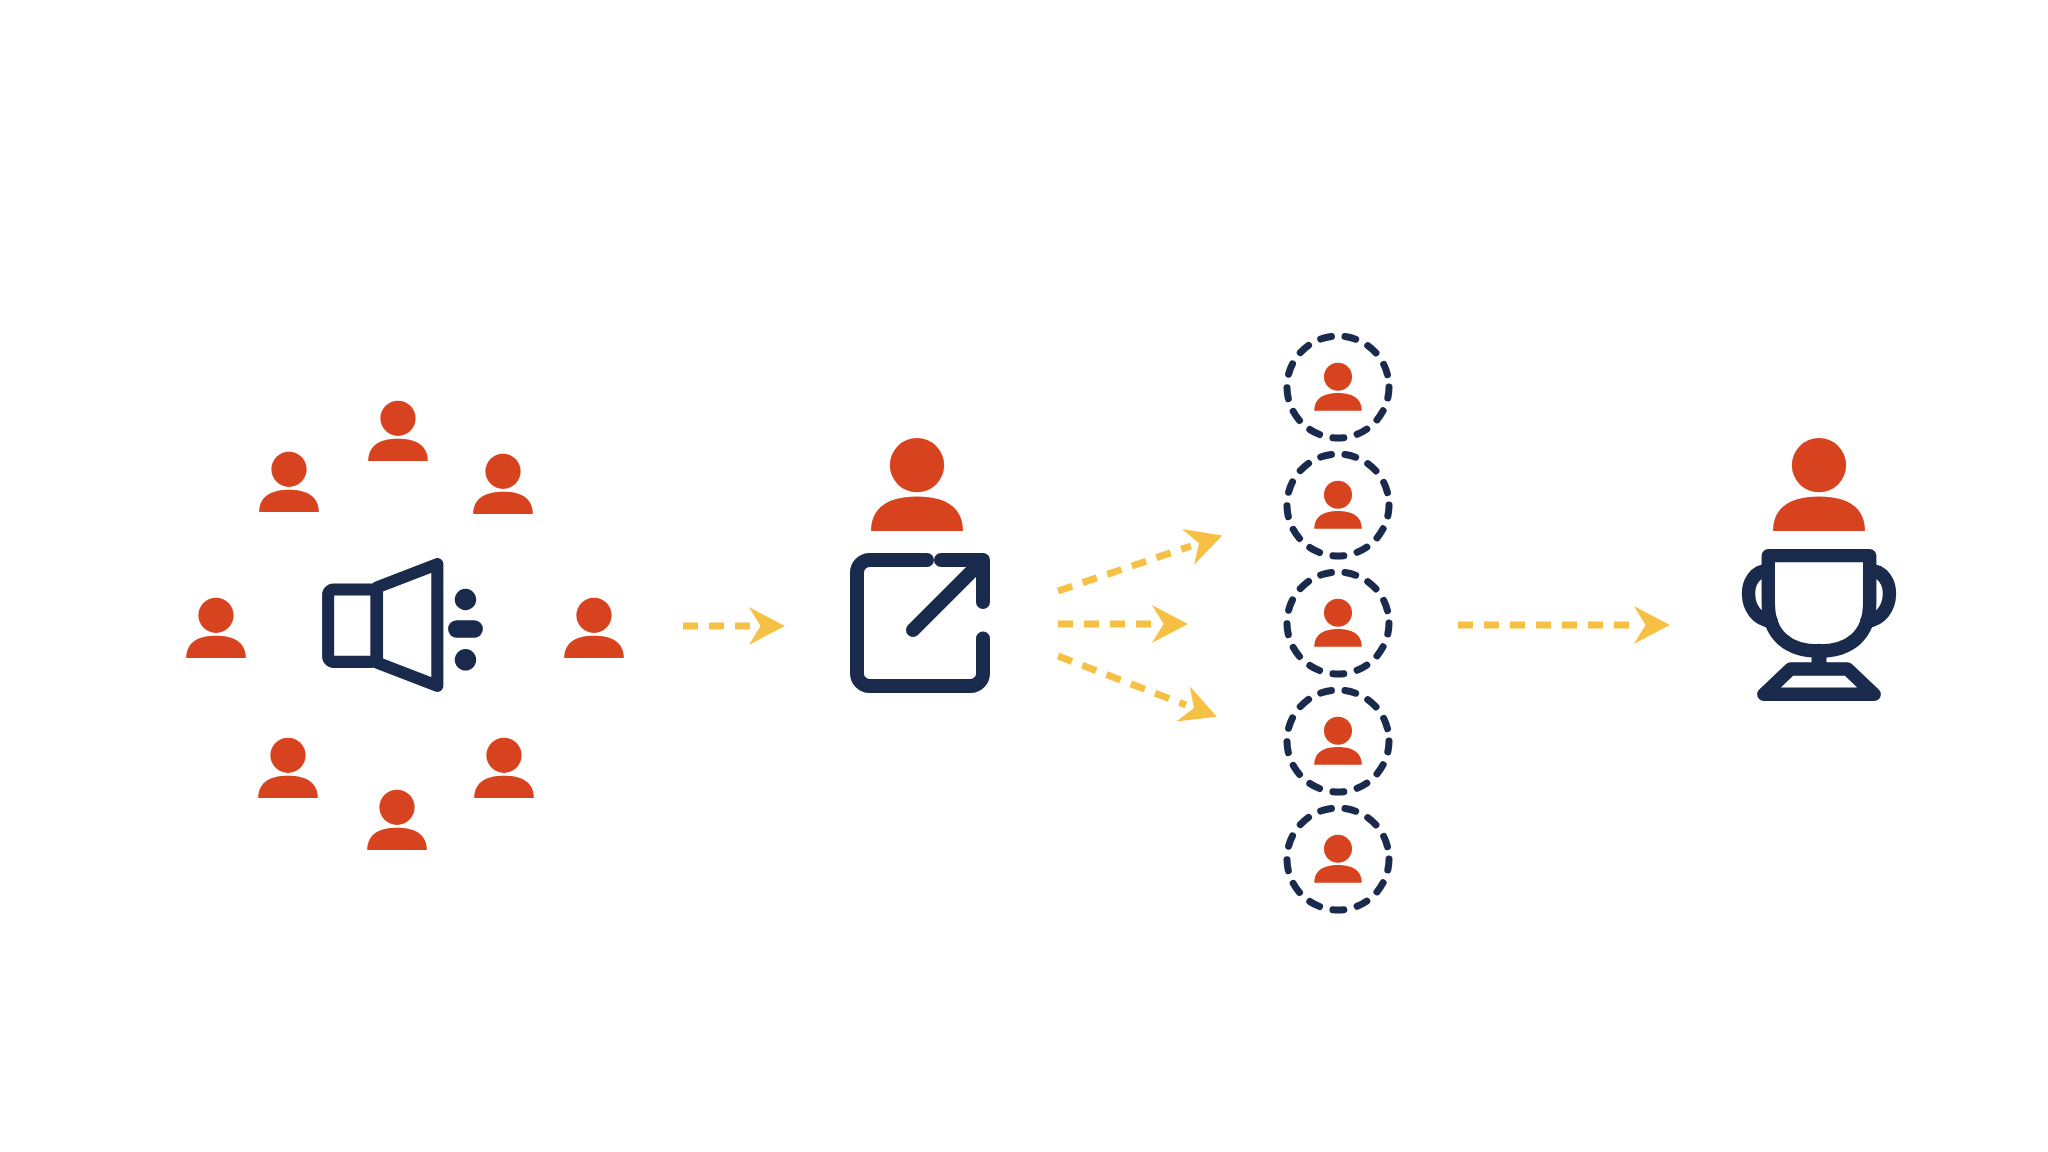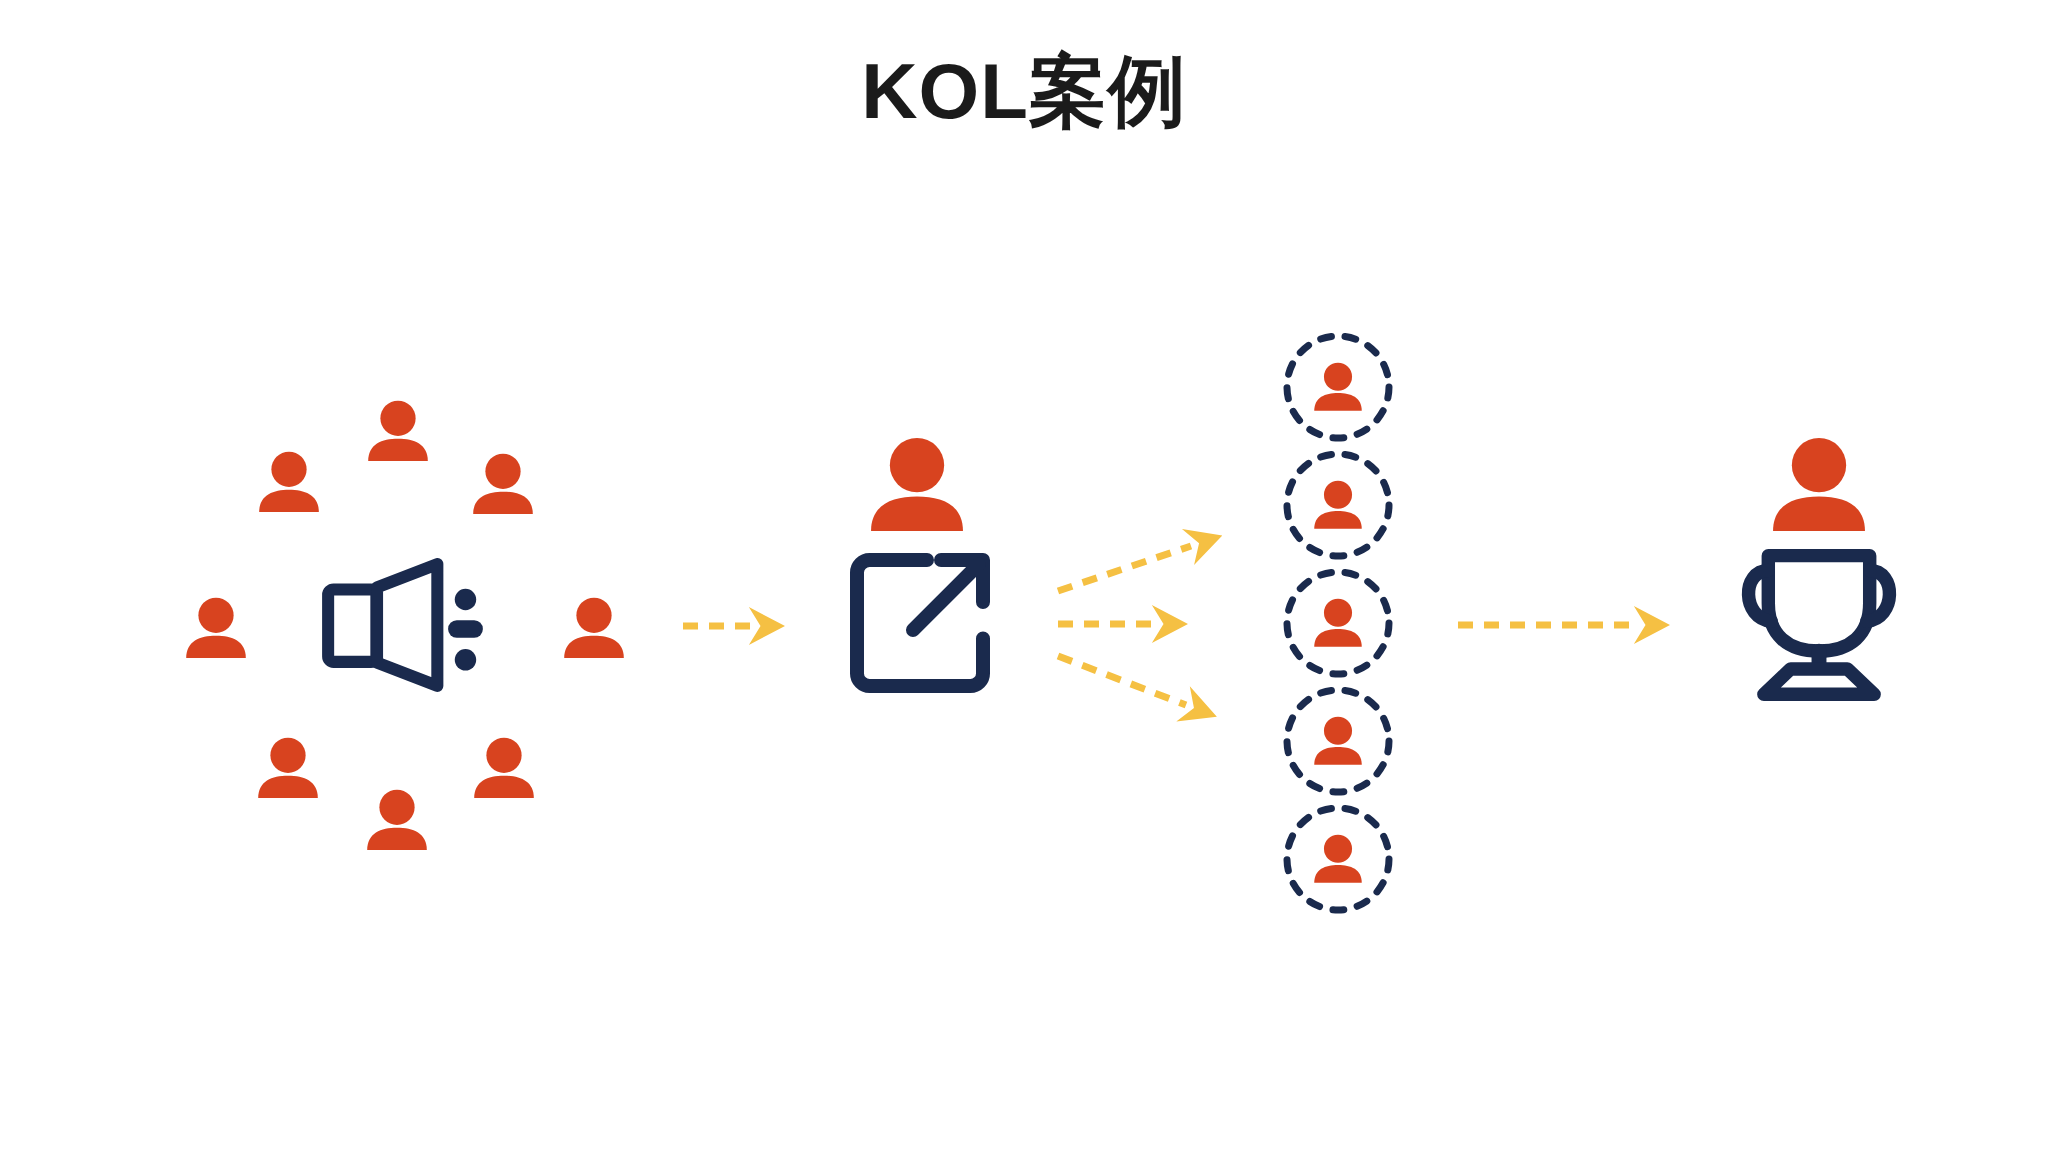--- a/index.html
+++ b/index.html
@@ -52,21 +52,20 @@
 
   <svg width="0" height="0" style="position:absolute" aria-hidden="true">
     <defs>
       <symbol id="person-sym" viewBox="0 0 100 90">
         <circle cx="50" cy="27" r="26" fill="currentColor"></circle>
         <path d="M6,90 C6,65 26,57 50,57 C74,57 94,65 94,90 Z" fill="currentColor"></path>
       </symbol>
     </defs>
   </svg>
 
-  <h1 class="title">KOL案例</h1>
 
   <svg class="abs" style="left:0;top:0" width="2048" height="1152" viewBox="0 0 2048 1152">
     <defs>
       <marker id="ah" viewBox="0 0 12 12" refX="1.5" refY="6" markerWidth="5.4" markerHeight="5.4" orient="auto" markerUnits="strokeWidth">
         <path d="M0.5,0 L12,6 L0.5,12 L4.2,6 Z"></path>
       </marker>
     </defs>
     <line class="arrow-line" x1="683" y1="626" x2="752" y2="626"></line>
     <line class="arrow-line" x1="1058" y1="591" x2="1191" y2="546"></line>
     <line class="arrow-line" x1="1058" y1="624" x2="1155" y2="624"></line>

